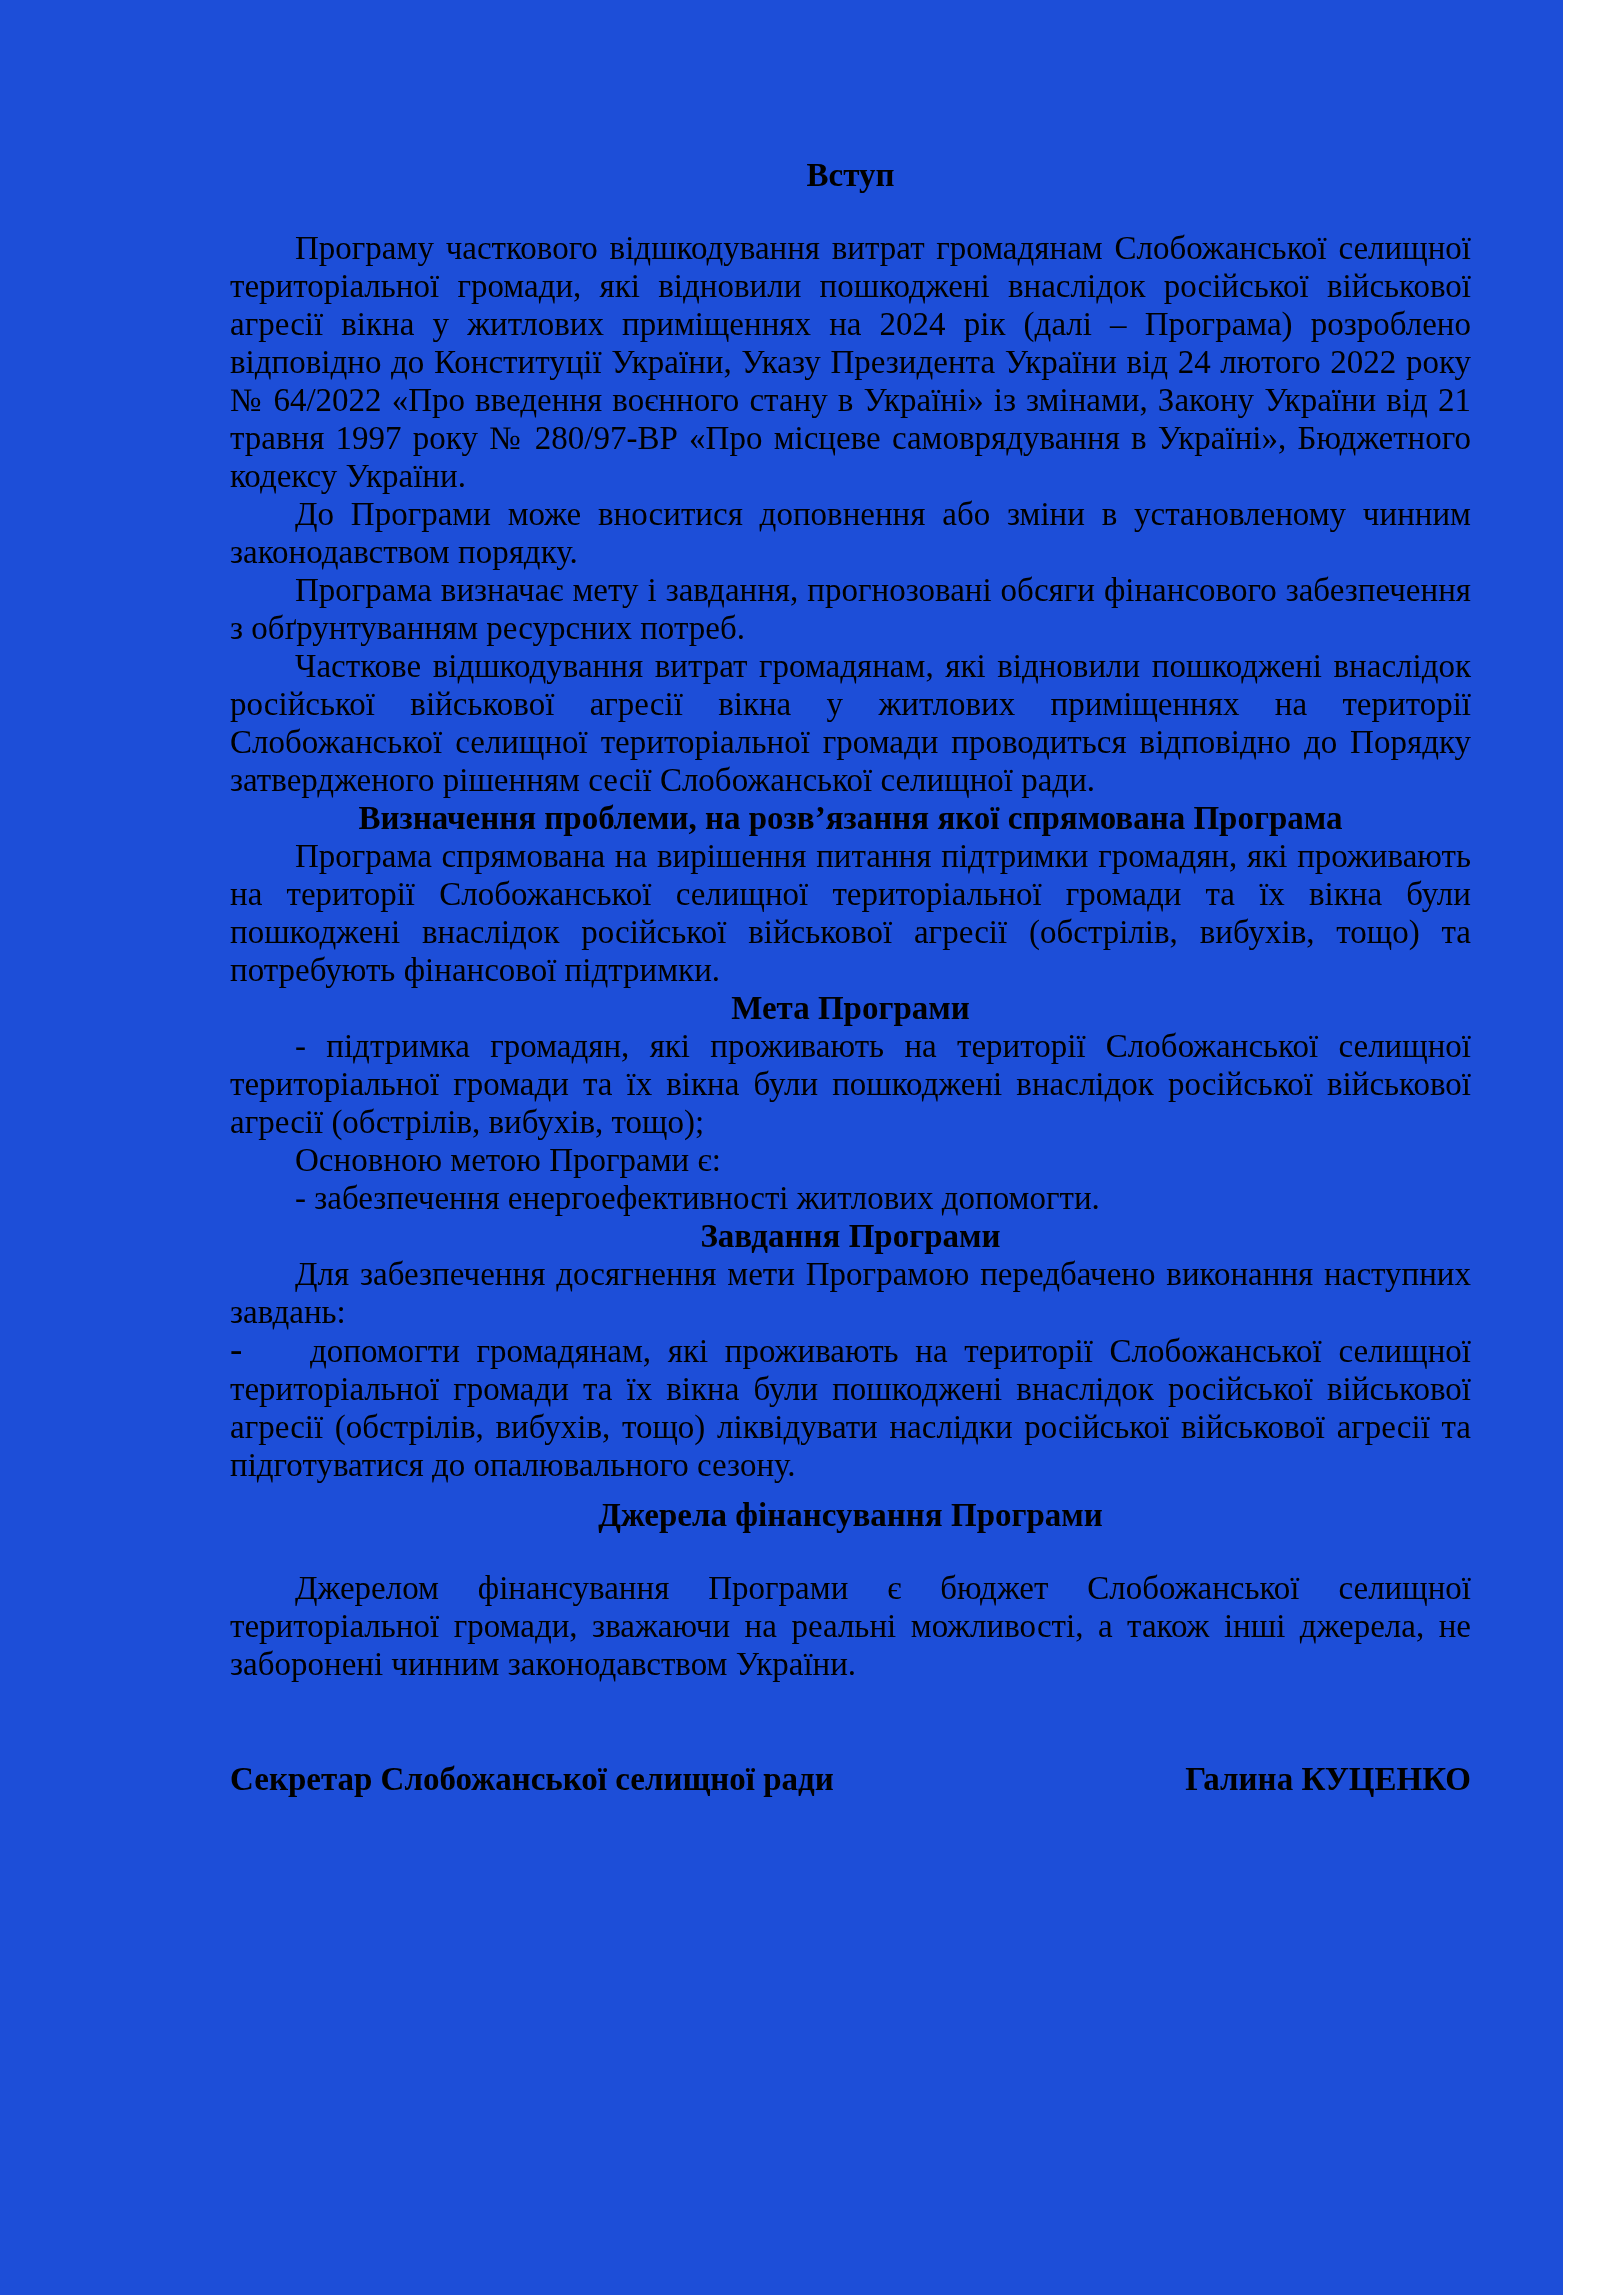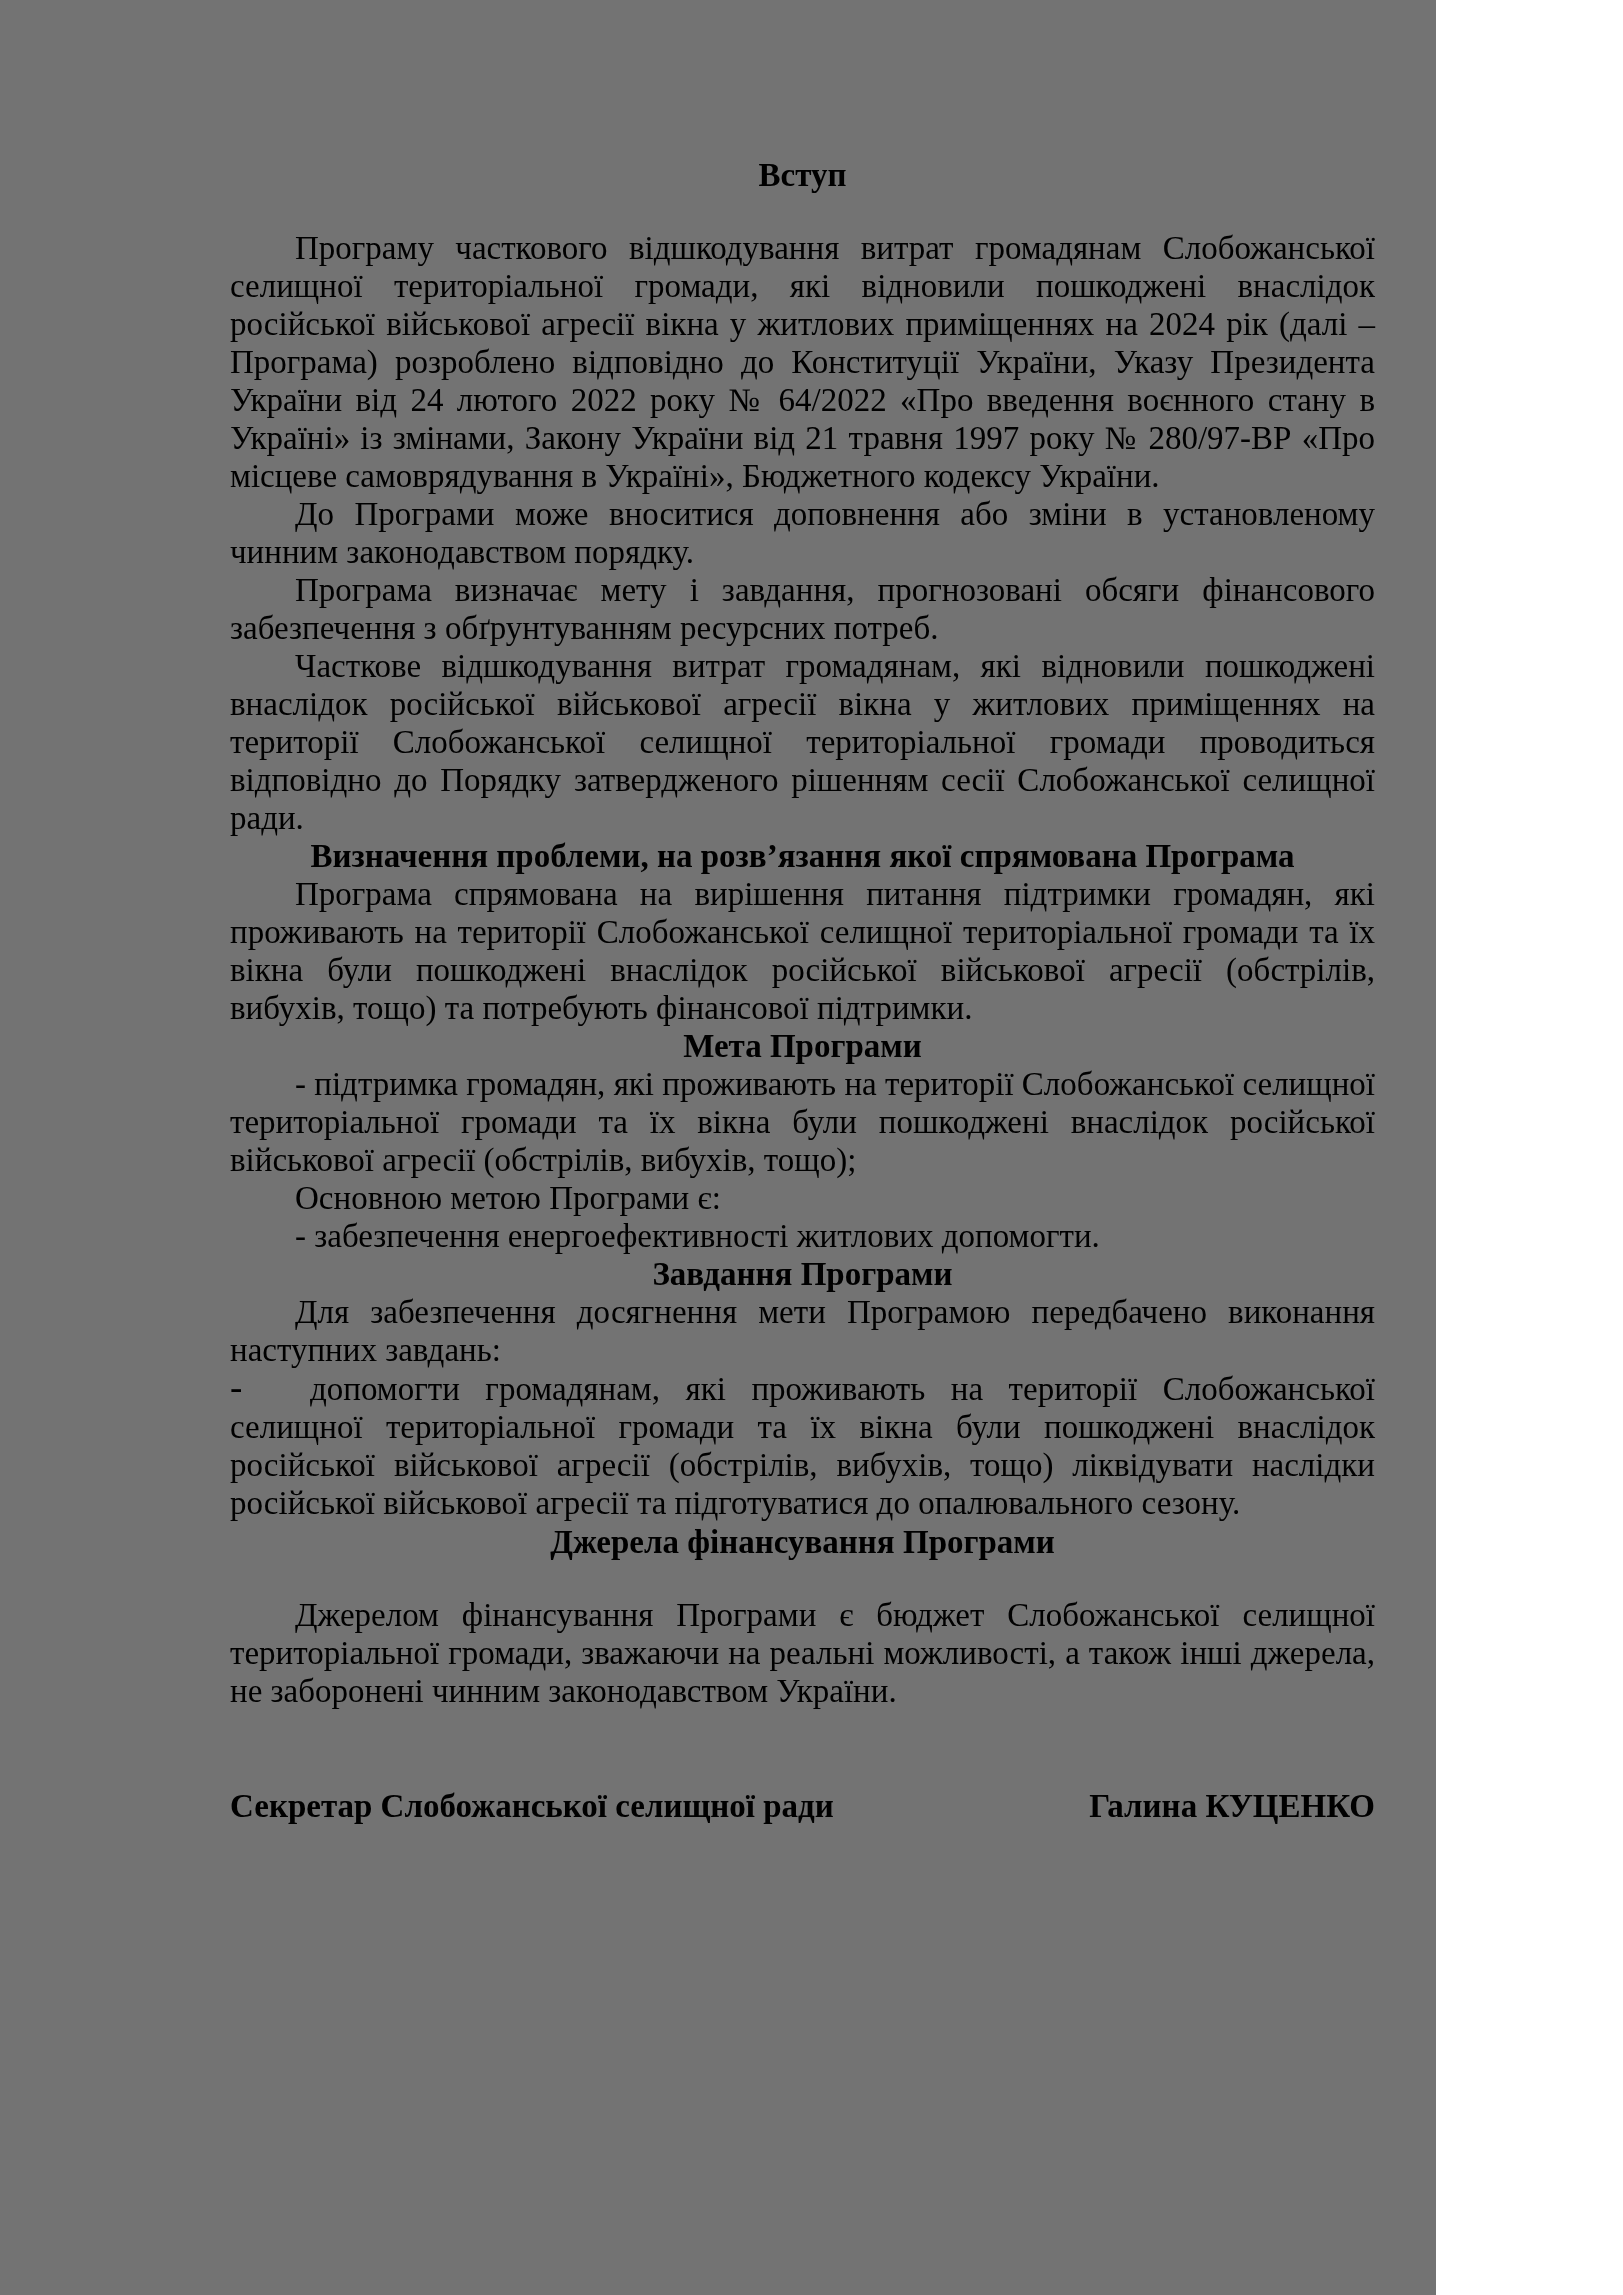--- a/index.html
+++ b/index.html
@@ -3,32 +3,32 @@
 <meta charset="utf-8">
 <style>
   * { margin:0; padding:0; box-sizing:border-box; }
   html, body { background:#ffffff; }
   body {
     width:1623px; height:2295px;
     font-family:"Liberation Serif","DejaVu Serif",serif;
     color:#000000;
   }
   .page {
-    width:1436px; height:2295px;
-    background:#737373;
-    padding:156px 61px 131px 230px;
+    width:1563px; height:2295px;
+    background:#1d4ed8;
+    padding:156px 92px 131px 230px;
     font-size:33px;
     line-height:38px;
   }
   .heading {
     font-weight:bold;
     text-align:center;
   }
   .heading.gap-after { margin-bottom:35px; }
-  .heading.gap-before { margin-top:1px; }
+  .heading.gap-before { margin-top:12px; }
   .para {
     text-align:justify;
     text-indent:65px;
   }
   .dash-item {
     text-align:justify;
     text-indent:0;
   }
   .dash-item .dash {
     display:inline-block;

